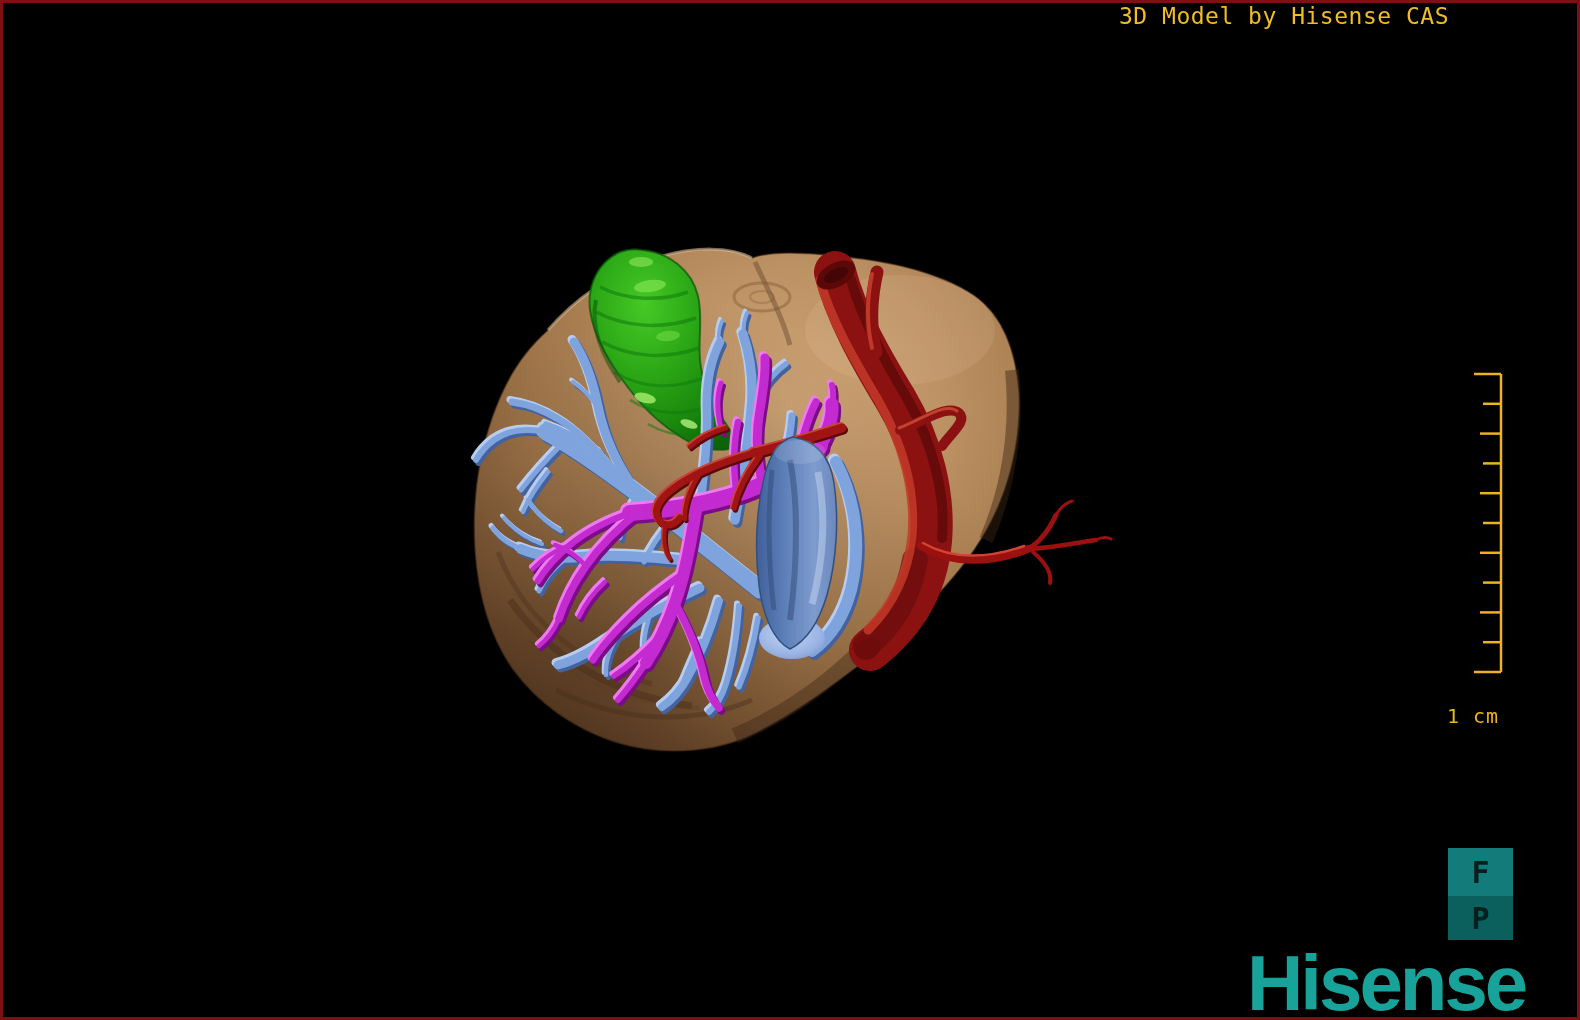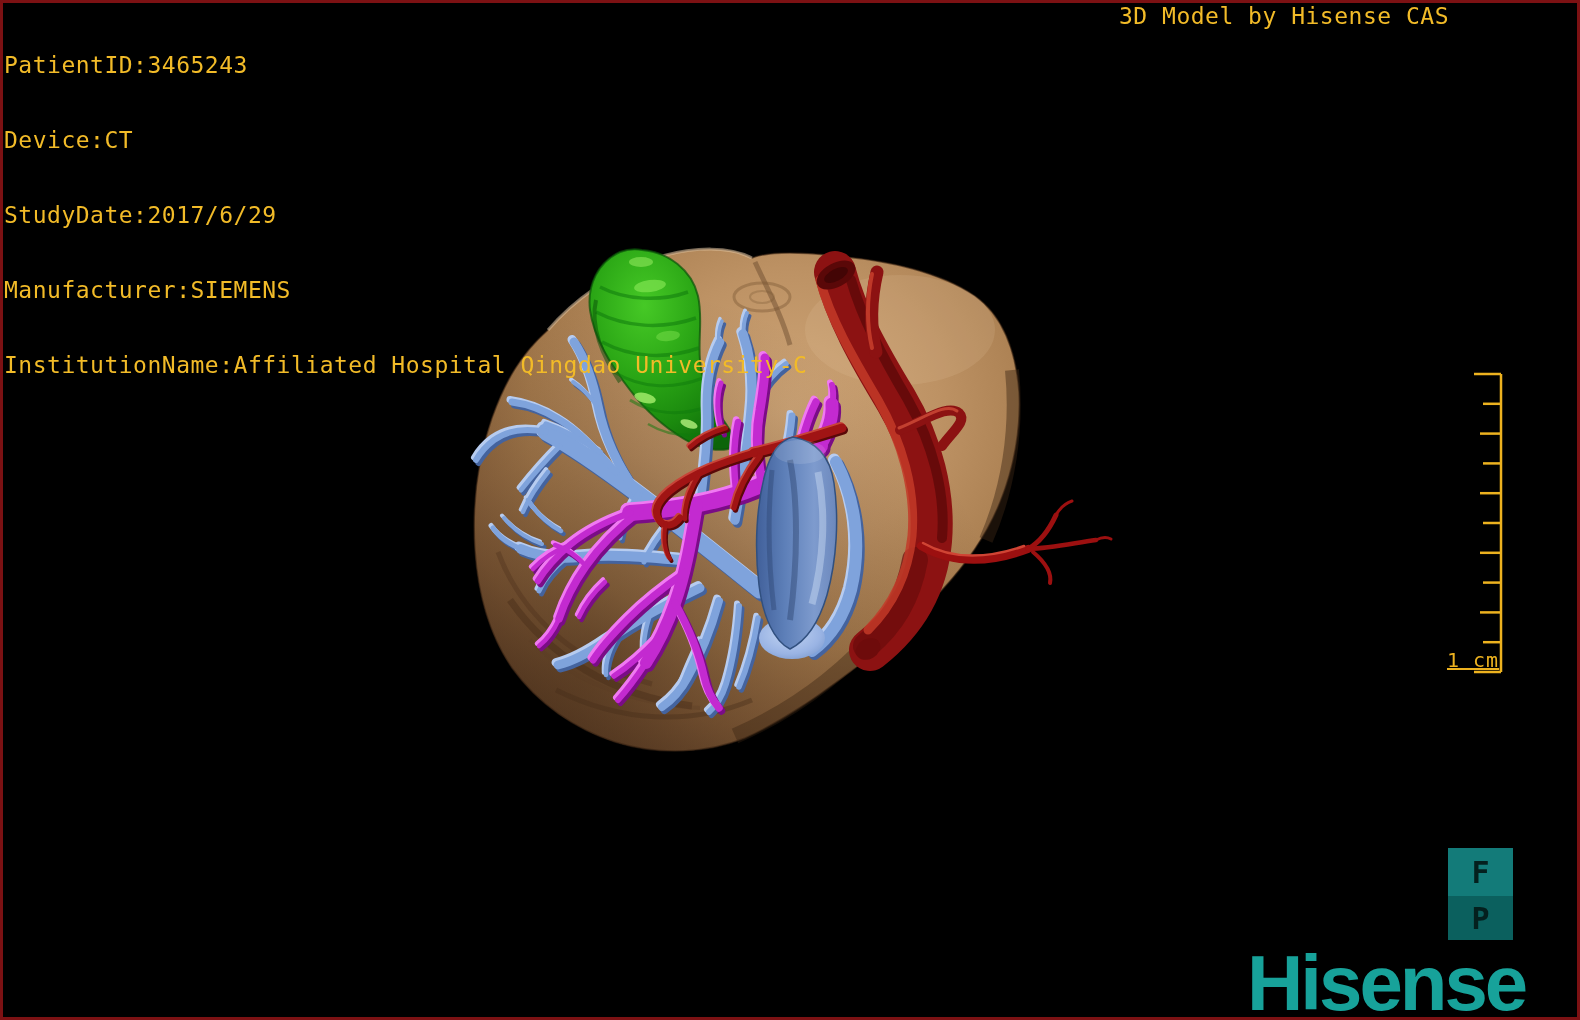--- a/index.html
+++ b/index.html
@@ -13,22 +13,22 @@
   }
   .scene-svg{position:absolute;left:0;top:0;z-index:1;cursor:grab;}
   .overlay-text{
     position:absolute;color:#f2bb28;font-size:23px;line-height:25px;
     letter-spacing:0.5px;white-space:pre;z-index:10;
   }
   .info-block{left:4px;top:3px;}
   .watermark{left:1073px;top:4px;margin-left:46px;}
   .volume-label{left:4px;top:975px;}
   .scale-label{
-    position:absolute;left:1447px;top:648px;color:#edb21f;
-    font-size:20px;z-index:10;letter-spacing:1px;text-decoration:underline;
+    position:absolute;left:1447px;top:704px;color:#edb21f;
+    font-size:20px;z-index:10;letter-spacing:1px;
   }
   .orient-cube{
     position:absolute;left:1448px;top:848px;width:65px;z-index:10;
     display:flex;flex-direction:column;cursor:pointer;
   }
   .cube-face{
     width:65px;display:flex;align-items:center;justify-content:center;
     color:#04201e;font-weight:bold;font-size:30px;
     font-family:"DejaVu Sans Mono", monospace;
   }
@@ -250,27 +250,20 @@
           <line x1="1483" y1="523" x2="1501" y2="523"></line>
           <line x1="1480" y1="552.8" x2="1501" y2="552.8"></line>
           <line x1="1483" y1="582.6" x2="1501" y2="582.6"></line>
           <line x1="1480" y1="612.4" x2="1501" y2="612.4"></line>
           <line x1="1483" y1="642.2" x2="1501" y2="642.2"></line>
           <line x1="1474" y1="672" x2="1501" y2="672"></line>
         </g>
     </g>
   </svg>
 
-  <div class="overlay-text info-block">
-    <div>PatientID:3465243</div>
-    <div>Device:CT</div>
-    <div>StudyDate:2017/6/29</div>
-    <div>Manufacturer:SIEMENS</div>
-    <div>InstitutionName:Affiliated Hospital Qingdao University-C</div>
-  </div>
 
   <div class="overlay-text watermark">3D Model by Hisense CAS</div>
 
 
   <div class="scale-label">1 cm</div>
 
   <div class="orient-cube">
     <div class="cube-face front">F</div>
     <div class="cube-face bottom">P</div>
   </div>

